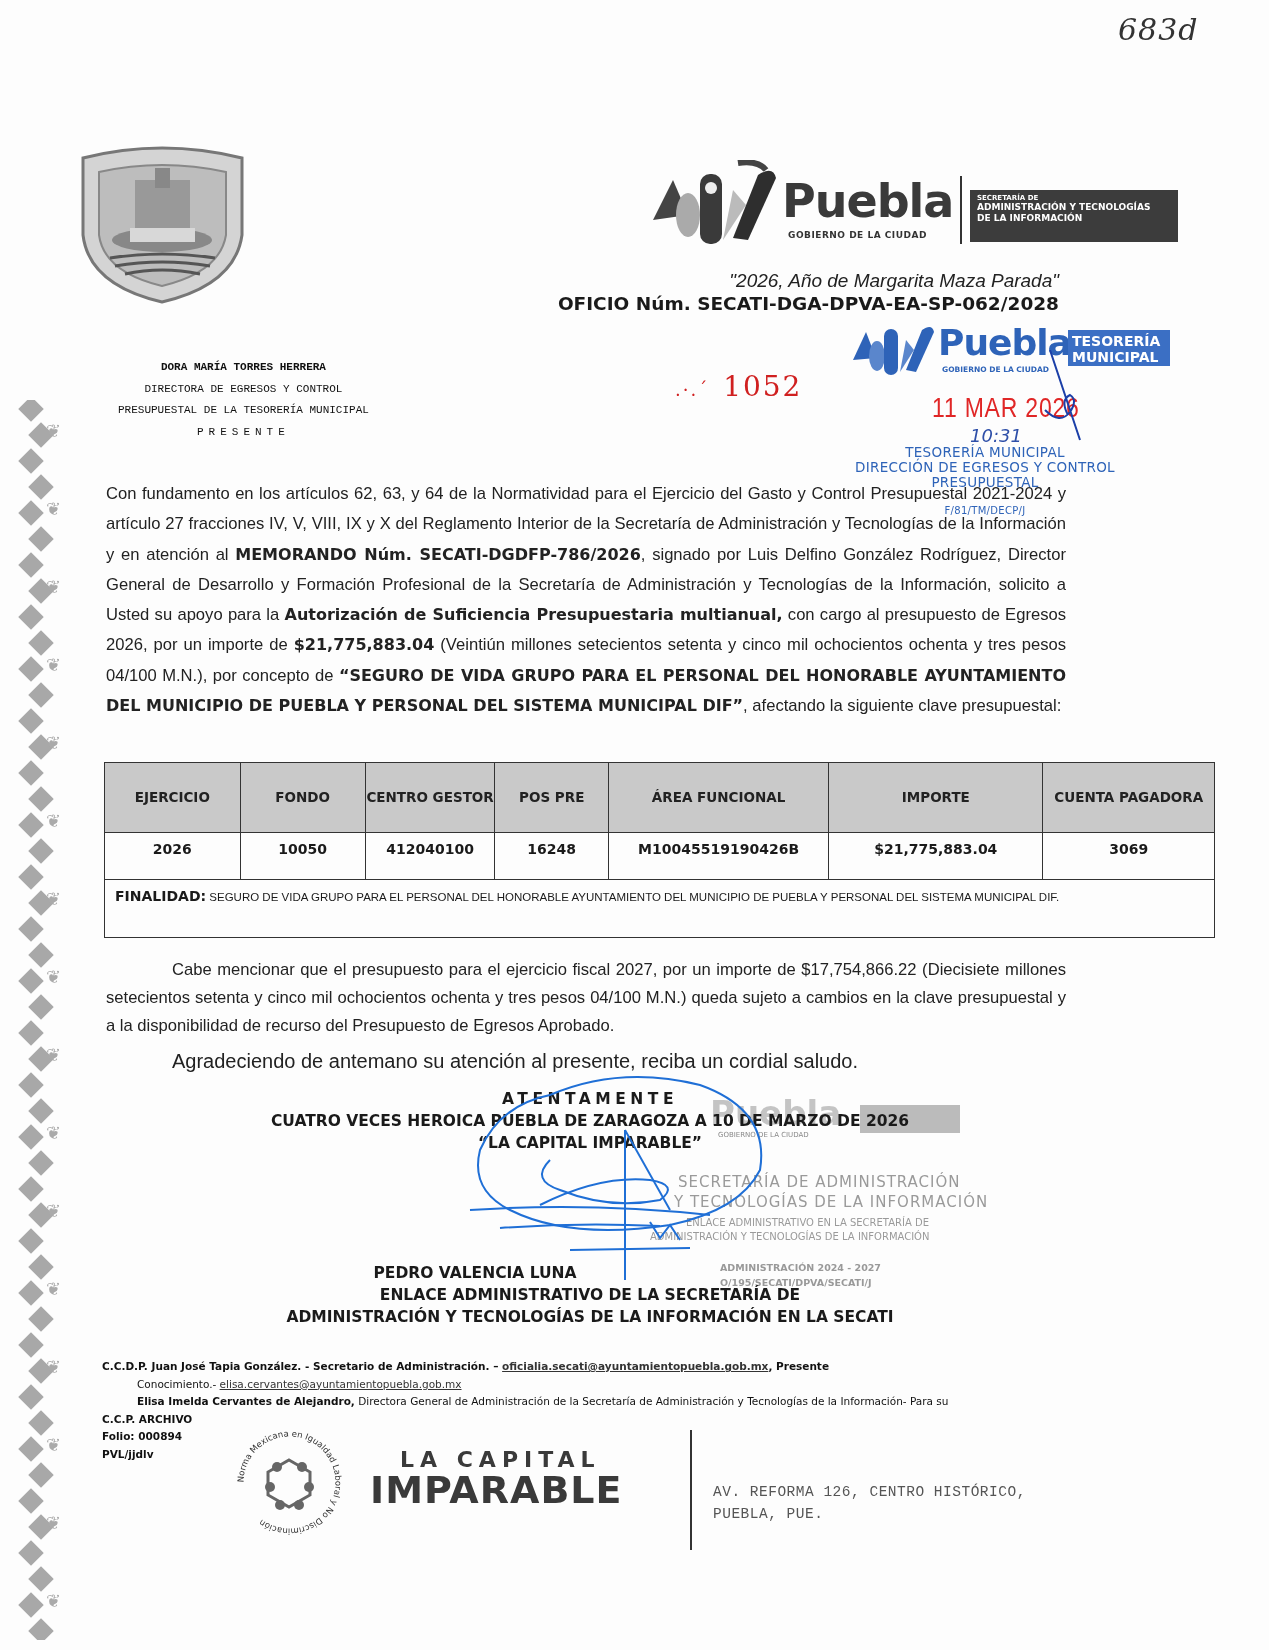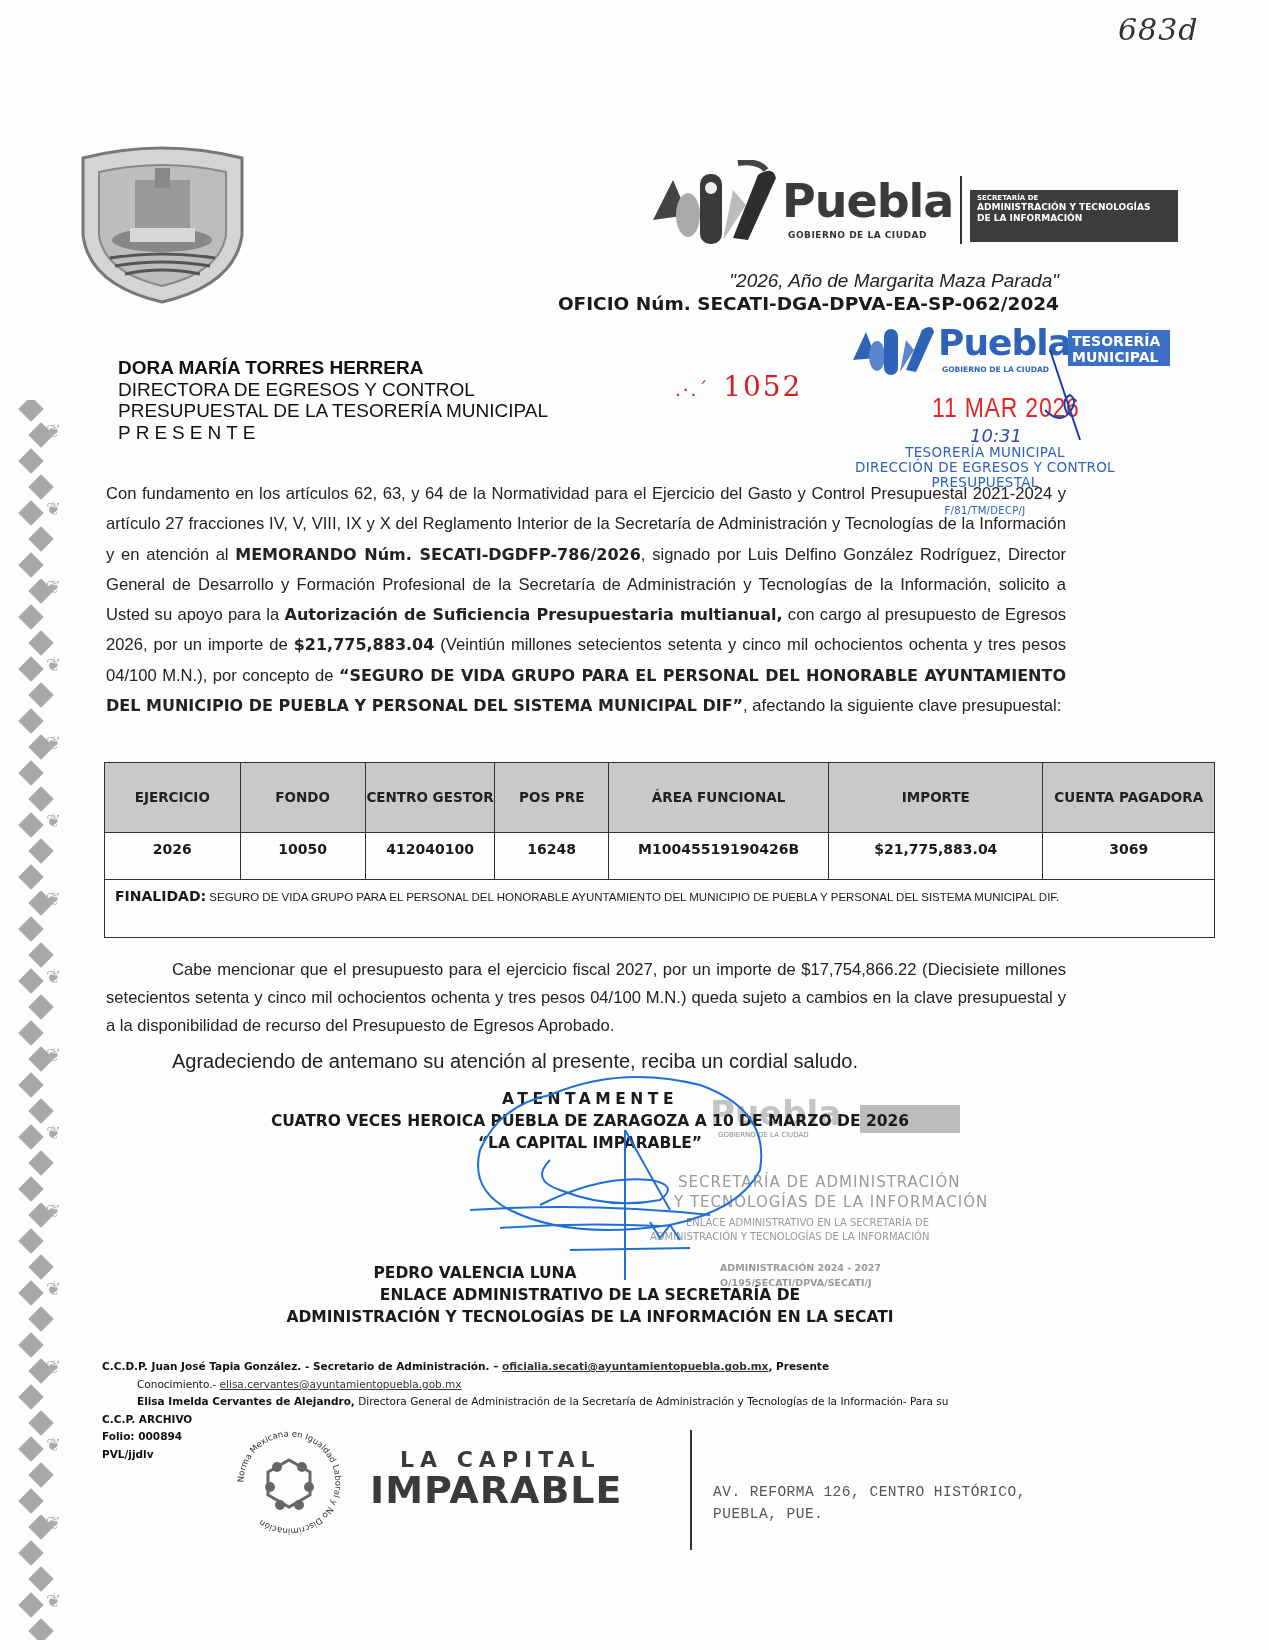--- a/index.html
+++ b/index.html
@@ -41,21 +41,21 @@
   .stamp-logo .box .t1 { font-size: 14px; font-weight: bold; display: block; line-height: 16px; }
   .stamp-logo .box .t2 { font-size: 14px; font-weight: bold; display: block; }
   .stamp-date { left: 932px; top: 392px; font-family: "Liberation Sans Narrow", "Liberation Sans", sans-serif; font-size: 28px; color: #e02626; letter-spacing: 1px; transform: scaleX(.82); transform-origin: left; }
   .stamp-time { left: 970px; top: 425px; font-size: 18px; color: #2e4fa8; font-style: italic; }
   .stamp-lines { left: 840px; top: 445px; width: 290px; text-align: center; color: #2e63b8; font-size: 13.5px; line-height: 15px; letter-spacing: .3px; }
   .stamp-lines .small { font-size: 10px; margin-top: 13px; }
   .stamp-num { left: 675px; top: 370px; font-family: "DejaVu Serif", serif; font-size: 28px; color: #d02020; letter-spacing: 2px; }
   .stamp-num .dots { font-size: 18px; margin-right: 14px; }
 
   
-  .addr { left: 118px; top: 357px; font-size: 19px; line-height: 21.5px; font-family: Liberation Sans, sans-serif; color: #111; }
+  .addr { left: 118px; top: 357px; font-size: 11px; line-height: 21.5px; font-family: Liberation Mono, monospace; color: #111; text-align: center; }
   .addr .name { font-weight: bold; }
   .addr .presente { letter-spacing: 5px; }
 
   
   .body-text { left: 106px; top: 479px; width: 960px; font-size: 16.6px; line-height: 30.3px; text-align: justify; color: #222; font-family: "Liberation Sans", sans-serif; }
   .body-text b { font-family: "DejaVu Sans", sans-serif; font-size: 16px; }
 
   
   .clave { left: 104px; top: 762px; width: 1111px; border-collapse: collapse; font-family: "DejaVu Sans", sans-serif; }
   .clave th { background: #c9c9c9; font-size: 13.5px; font-weight: bold; height: 70px; border: 1.5px solid #333; color: #222; line-height: 23px; }
@@ -197,21 +197,21 @@
   <span class="gob">GOBIERNO DE LA CIUDAD</span>
   <span class="vline"></span>
   <div class="sec-box">
     <span class="s1">SECRETARÍA DE</span>
     <span class="s2">ADMINISTRACIÓN Y TECNOLOGÍAS</span>
     <span class="s2">DE LA INFORMACIÓN</span>
   </div>
 </div>
 
 <div class="abs motto">"2026, Año de Margarita Maza Parada"</div>
-<div class="abs oficio">OFICIO Núm. SECATI-DGA-DPVA-EA-SP-062/2024</div>
+<div class="abs oficio">OFICIO Núm. SECATI-DGA-DPVA-EA-SP-062/2028</div>
 
 <div class="abs stamp-logo">
   <svg class="art" viewBox="0 0 85 56">
     <path d="M3 40 L16 12 L26 38 Z" fill="#2e63b8"></path>
     <ellipse cx="27" cy="36" rx="8" ry="15" fill="#5a86cc"></ellipse>
     <rect x="34" y="9" width="14" height="46" rx="7" fill="#2e63b8"></rect>
     <path d="M50 52 L56 20 L64 30 Z" fill="#5a86cc"></path>
     <path d="M56 50 L72 10 Q82 3 84 12 L66 52 Z" fill="#2e63b8"></path>
   </svg>
   <span class="brand">Puebla</span>

